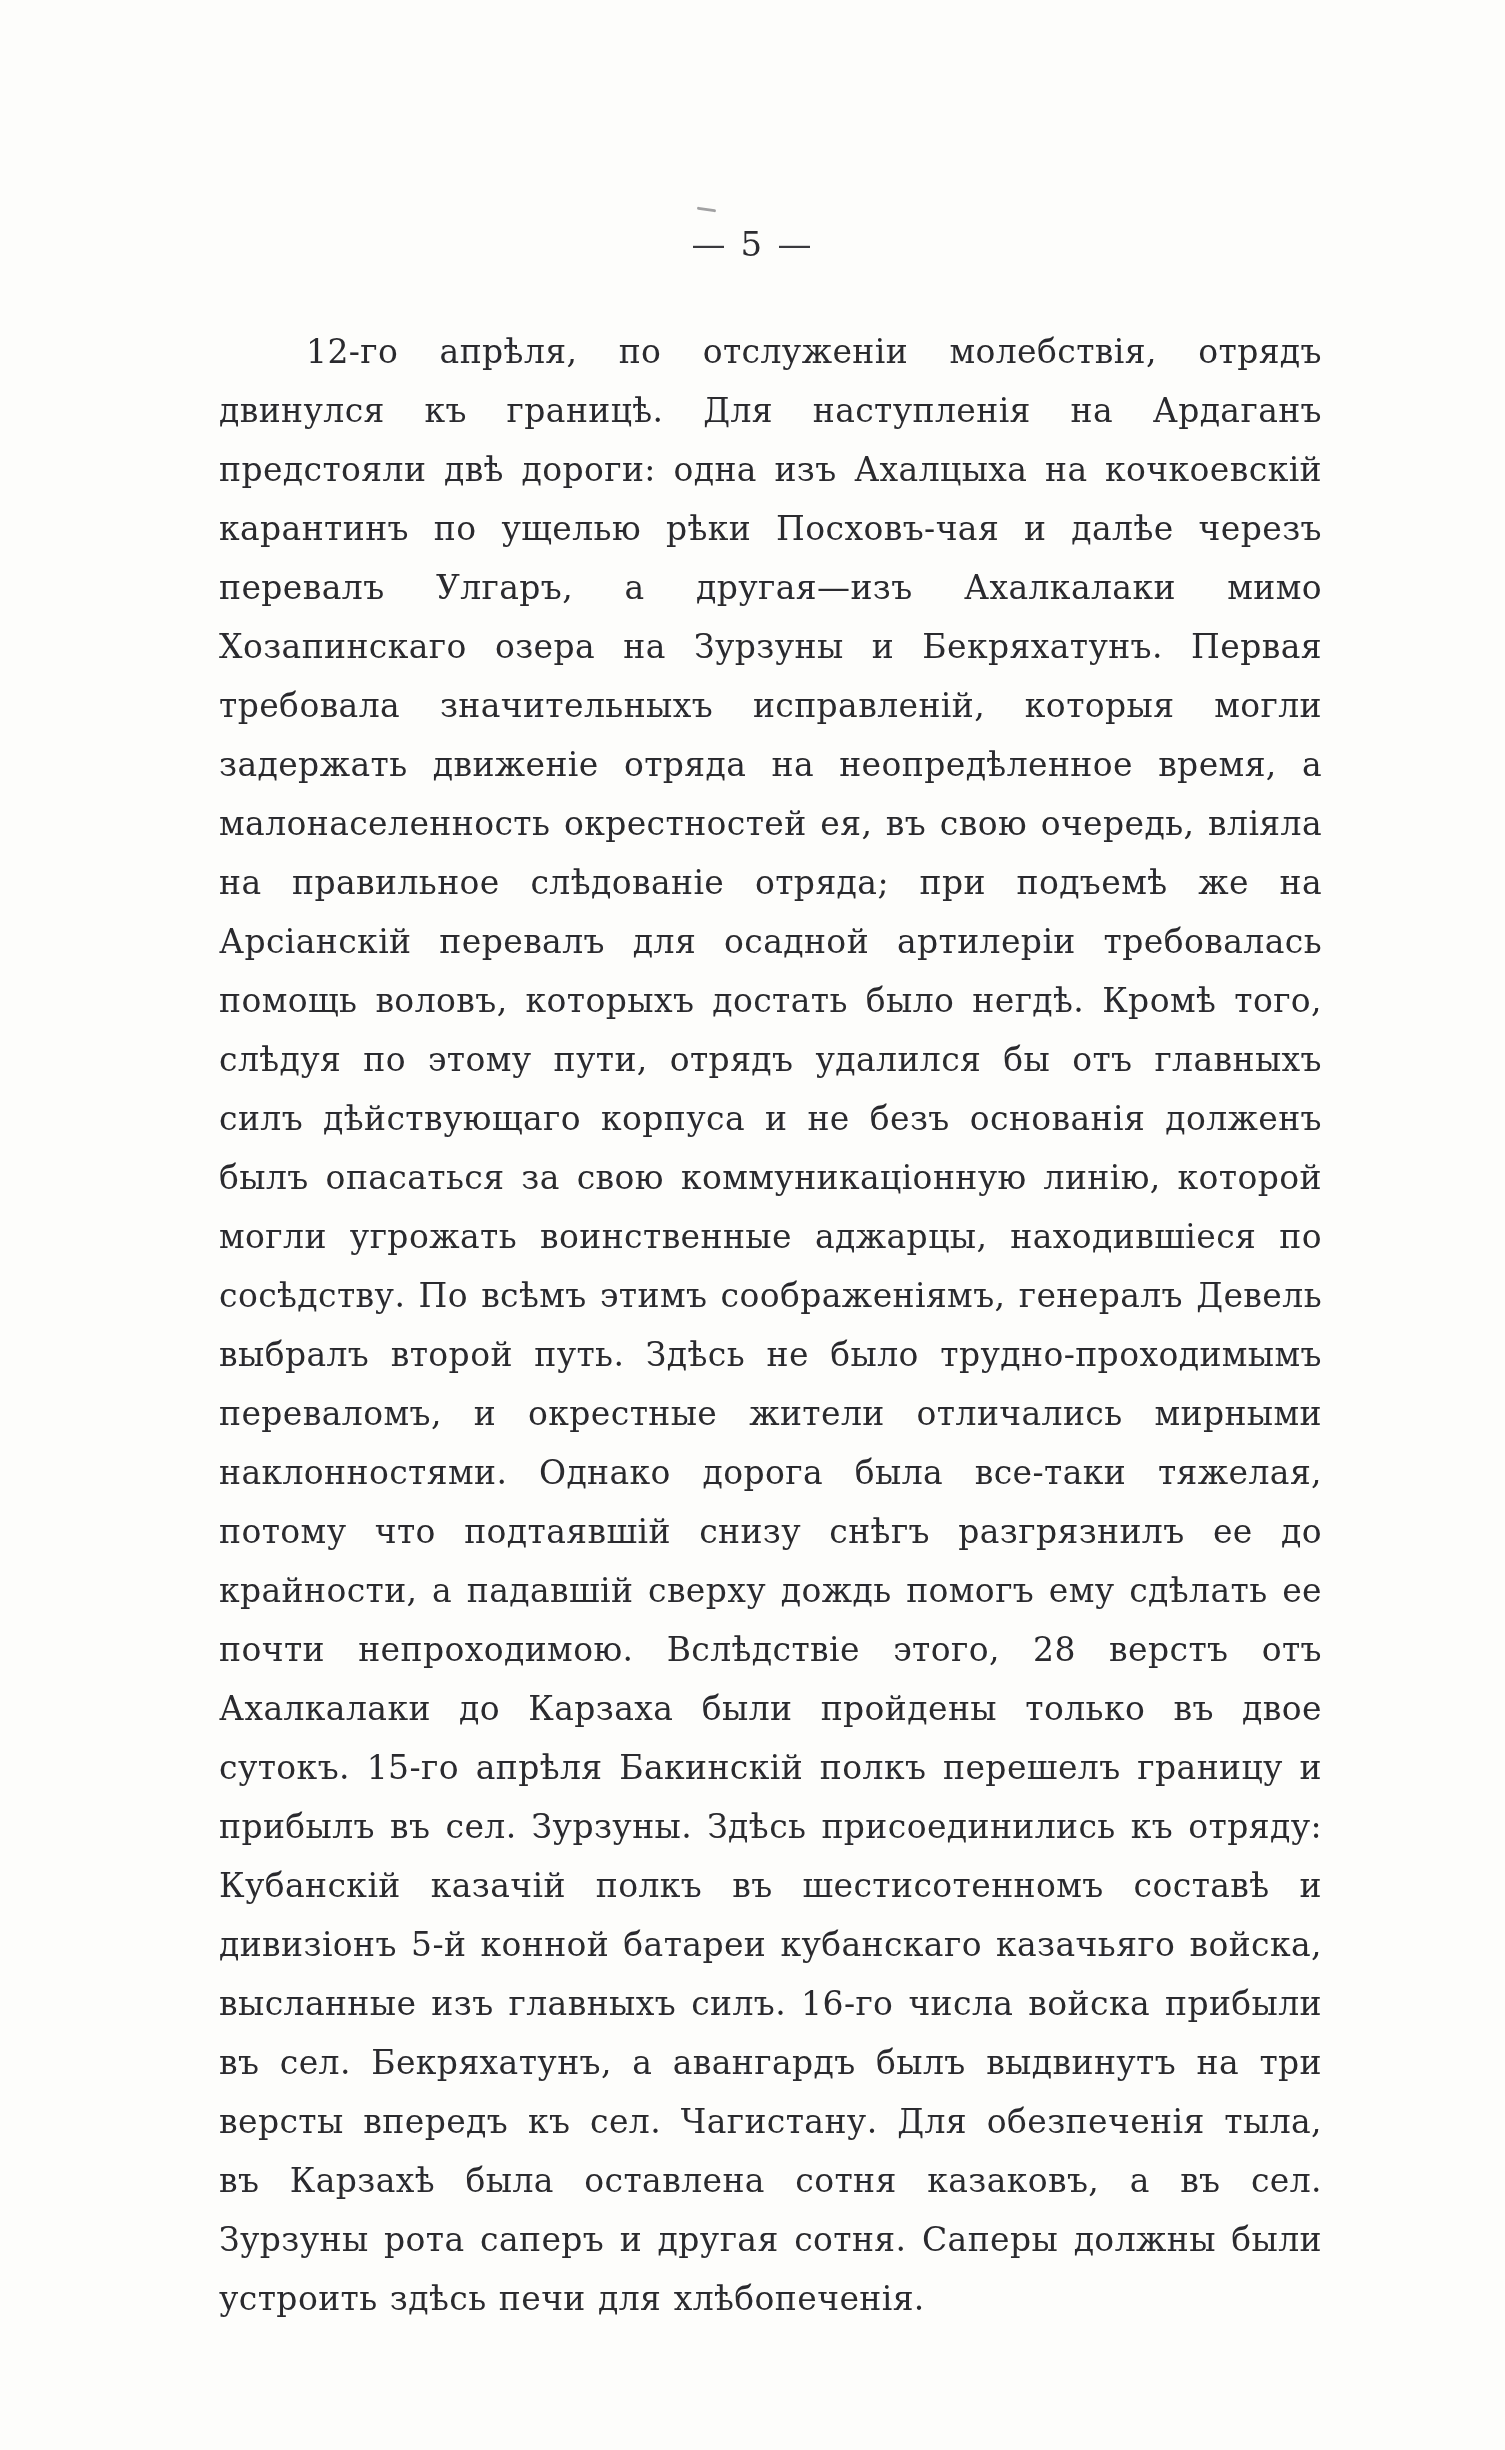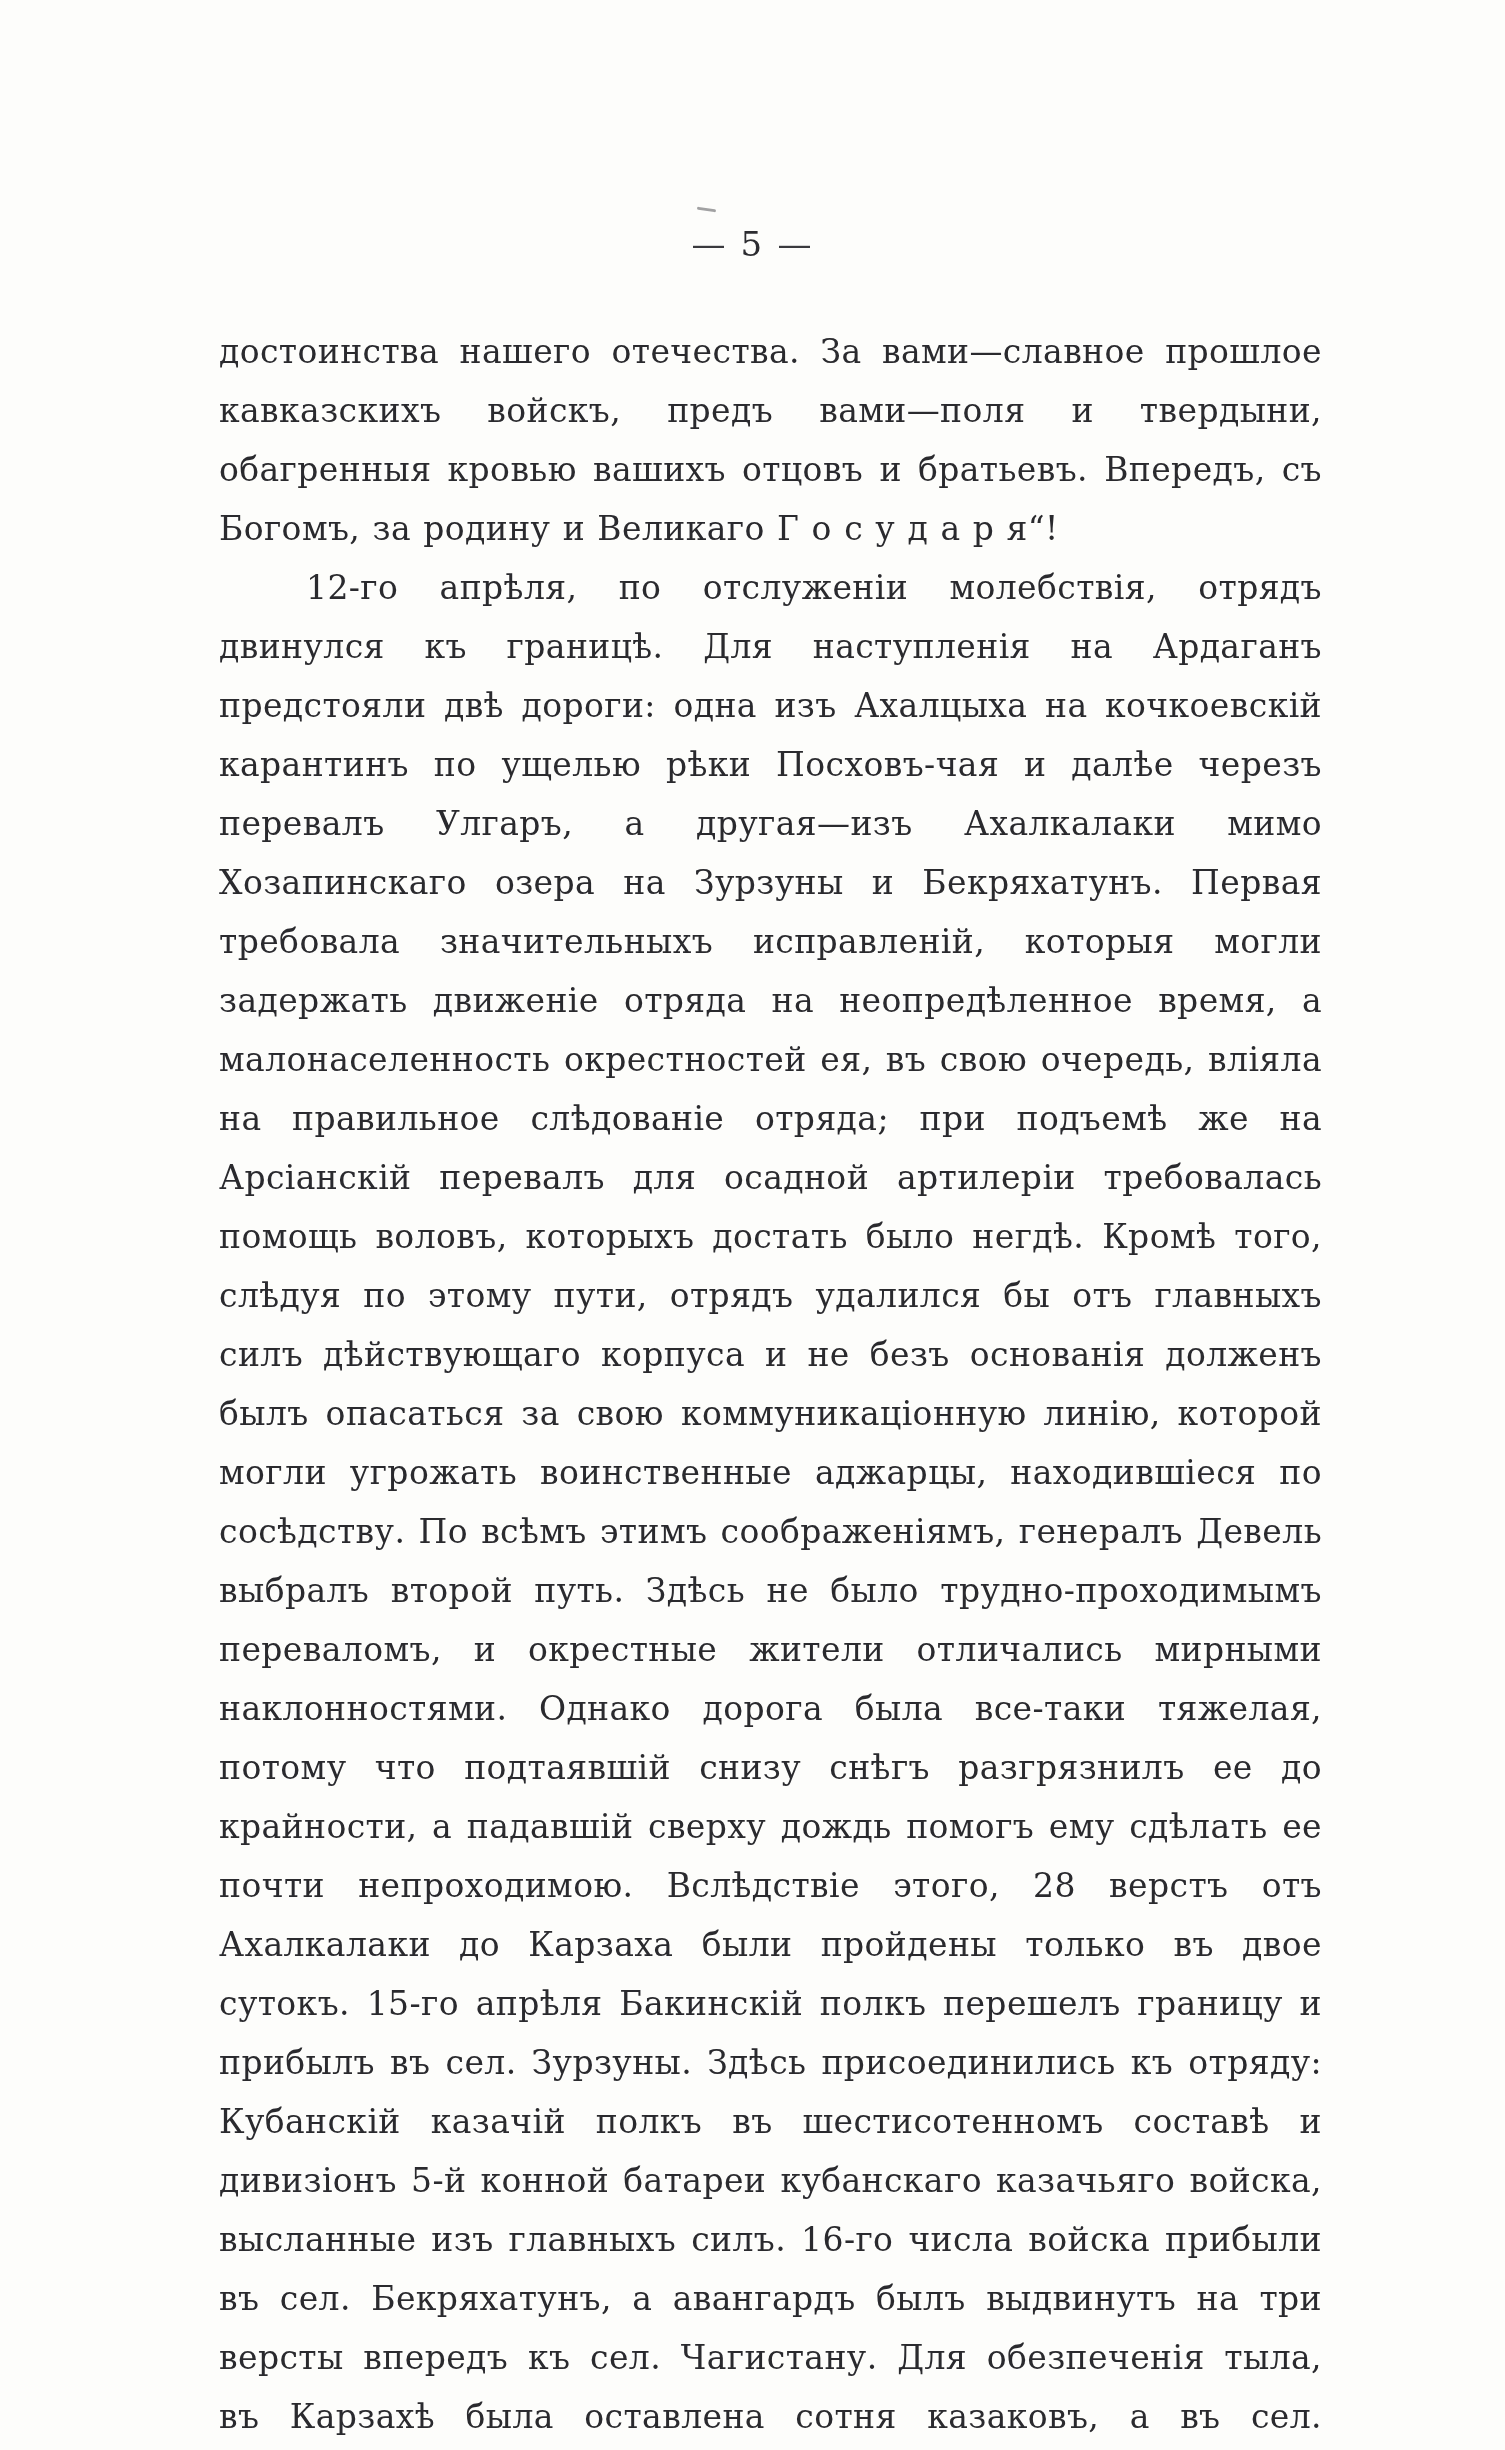--- a/index.html
+++ b/index.html
@@ -68,19 +68,18 @@
 
 <div class="page">
 
   <div class="artifact-dot"></div>
 
   <div class="page-number">
     <span class="dash">—</span><span>5</span><span class="dash">—</span>
   </div>
 
   <div class="text-block">
-    <p>достоинства нашего отечества. За вами—славное прошлое кавказскихъ войскъ, предъ вами—поля и твердыни, обагренныя кровью вашихъ отцовъ и братьевъ. Впередъ, съ Богомъ, за родину и Великаго Г о с у д а р я“!</p>
     <p class="indent">12-го апрѣля, по отслуженіи молебствія, отрядъ двинулся къ границѣ. Для наступленія на Ардаганъ предстояли двѣ дороги: одна изъ Ахалцыха на кочкоевскій карантинъ по ущелью рѣки Посховъ-чая и далѣе черезъ перевалъ Улгаръ, а другая—изъ Ахалкалаки мимо Хозапинскаго озера на Зурзуны и Бекряхатунъ. Первая требовала значительныхъ исправленій, которыя могли задержать движеніе отряда на неопредѣленное время, а малонаселенность окрестностей ея, въ свою очередь, вліяла на правильное слѣдованіе отряда; при подъемѣ же на Арсіанскій перевалъ для осадной артилеріи требовалась помощь воловъ, которыхъ достать было негдѣ. Кромѣ того, слѣдуя по этому пути, отрядъ удалился бы отъ главныхъ силъ дѣйствующаго корпуса и не безъ основанія долженъ былъ опасаться за свою коммуникаціонную линію, которой могли угрожать воинственные аджарцы, находившіеся по сосѣдству. По всѣмъ этимъ соображеніямъ, генералъ Девель выбралъ второй путь. Здѣсь не было трудно-проходимымъ переваломъ, и окрестные жители отличались мирными наклонностями. Однако дорога была все-таки тяжелая, потому что подтаявшій снизу снѣгъ разгрязнилъ ее до крайности, а падавшій сверху дождь помогъ ему сдѣлать ее почти непроходимою. Вслѣдствіе этого, 28 верстъ отъ Ахалкалаки до Карзаха были пройдены только въ двое сутокъ. 15-го апрѣля Бакинскій полкъ перешелъ границу и прибылъ въ сел. Зурзуны. Здѣсь присоединились къ отряду: Кубанскій казачій полкъ въ шестисотенномъ составѣ и дивизіонъ 5-й конной батареи кубанскаго казачьяго войска, высланные изъ главныхъ силъ. 16-го числа войска прибыли въ сел. Бекряхатунъ, а авангардъ былъ выдвинутъ на три версты впередъ къ сел. Чагистану. Для обезпеченія тыла, въ Карзахѣ была оставлена сотня казаковъ, а въ сел. Зурзуны рота саперъ и другая сотня. Саперы должны были устроить здѣсь печи для хлѣбопеченія.</p>
 
   </div>
 
 </div>
 
 
 </body></html>

